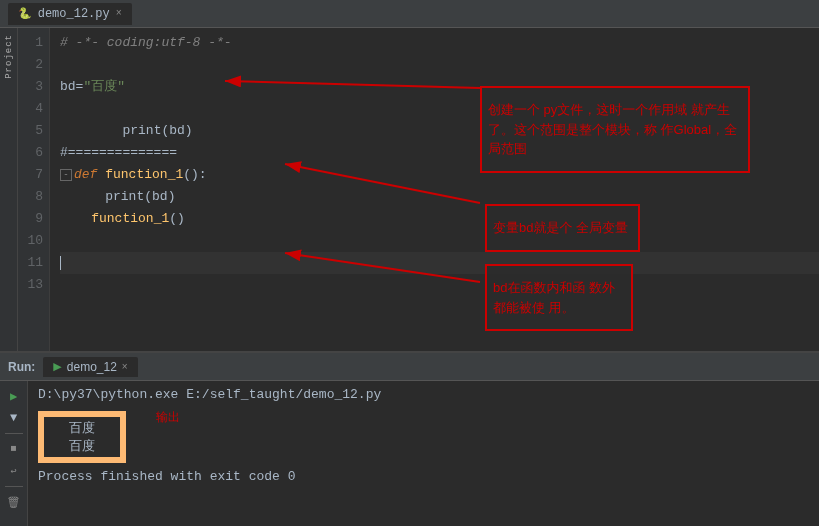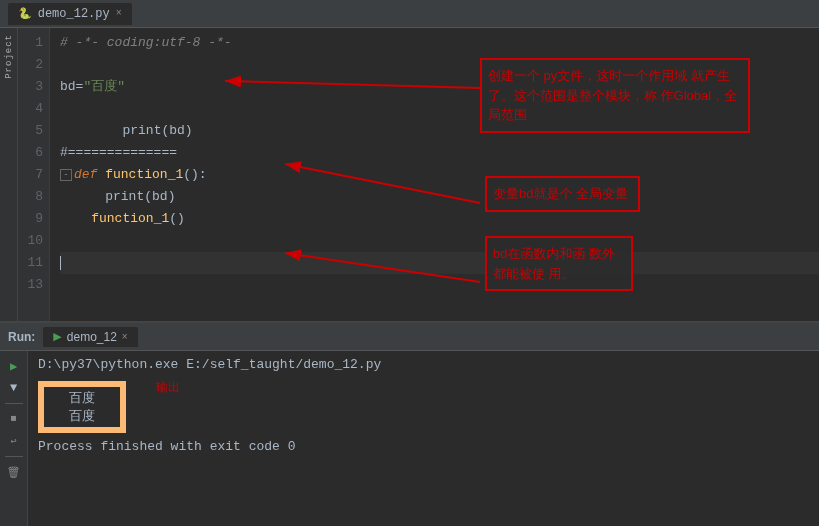--- a/index.html
+++ b/index.html
@@ -131,35 +131,36 @@
     @keyframes blink { 50% { opacity: 0; } }
 
     
     .annotation {
       position: absolute;
       border: 2px solid #cc0000;
       color: #cc0000;
       font-family: 'Microsoft YaHei', Arial, sans-serif;
       font-size: 13px;
       line-height: 1.5;
-      padding: 6px 6px;
+      padding: 12px 6px;
       background: rgba(43,43,43,0.85);
+      margin-top: 28px;
     }
 
     
     .svg-overlay {
       position: absolute;
       top: 0; left: 0;
       width: 100%; height: 100%;
       pointer-events: none;
     }
 
     
     .bottom-panel {
-      height: 205px;
+      height: 175px;
       background: #2b2b2b;
       border-top: 2px solid #444;
       display: flex;
       flex-direction: column;
     }
 
     .run-tab-bar {
       background: #3c3f41;
       height: 28px;
       display: flex;

